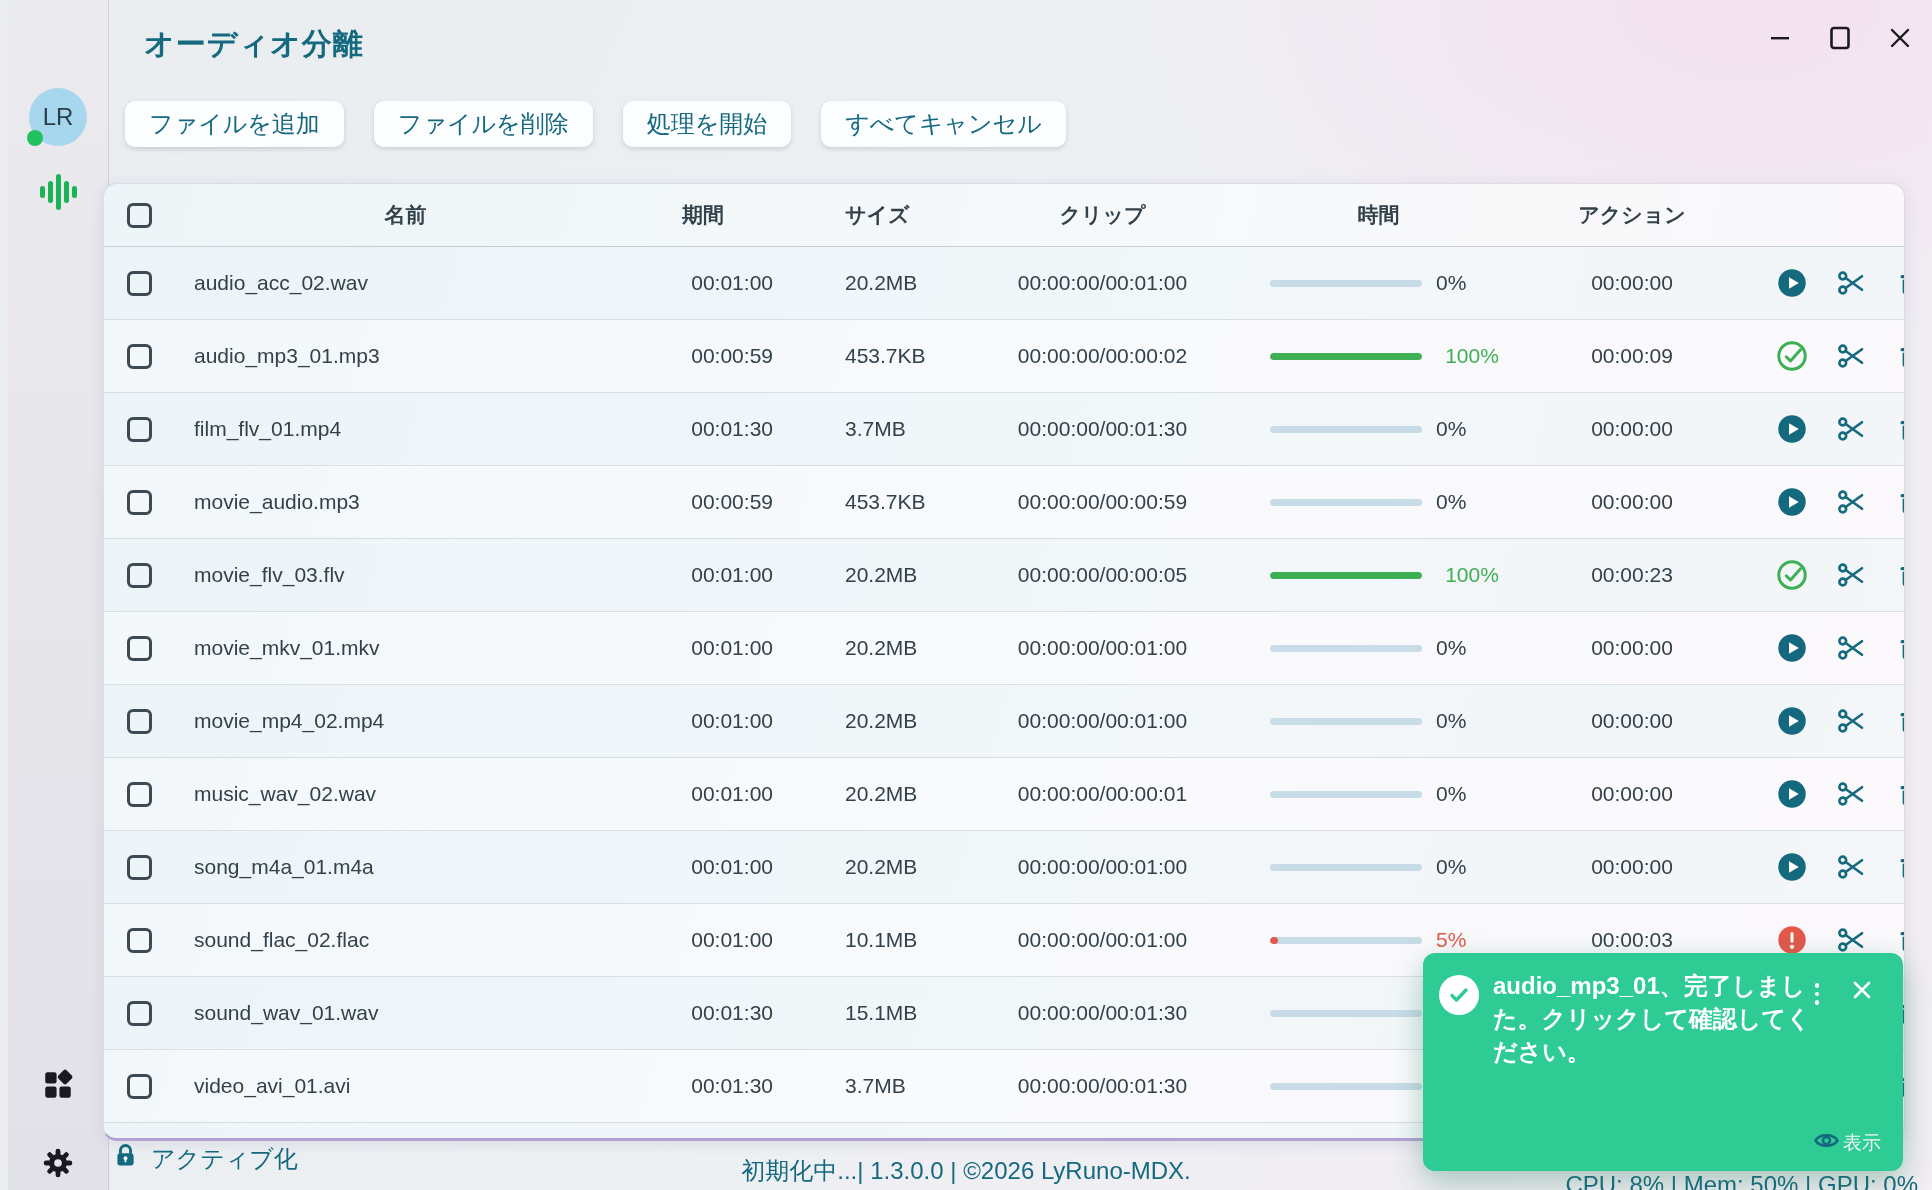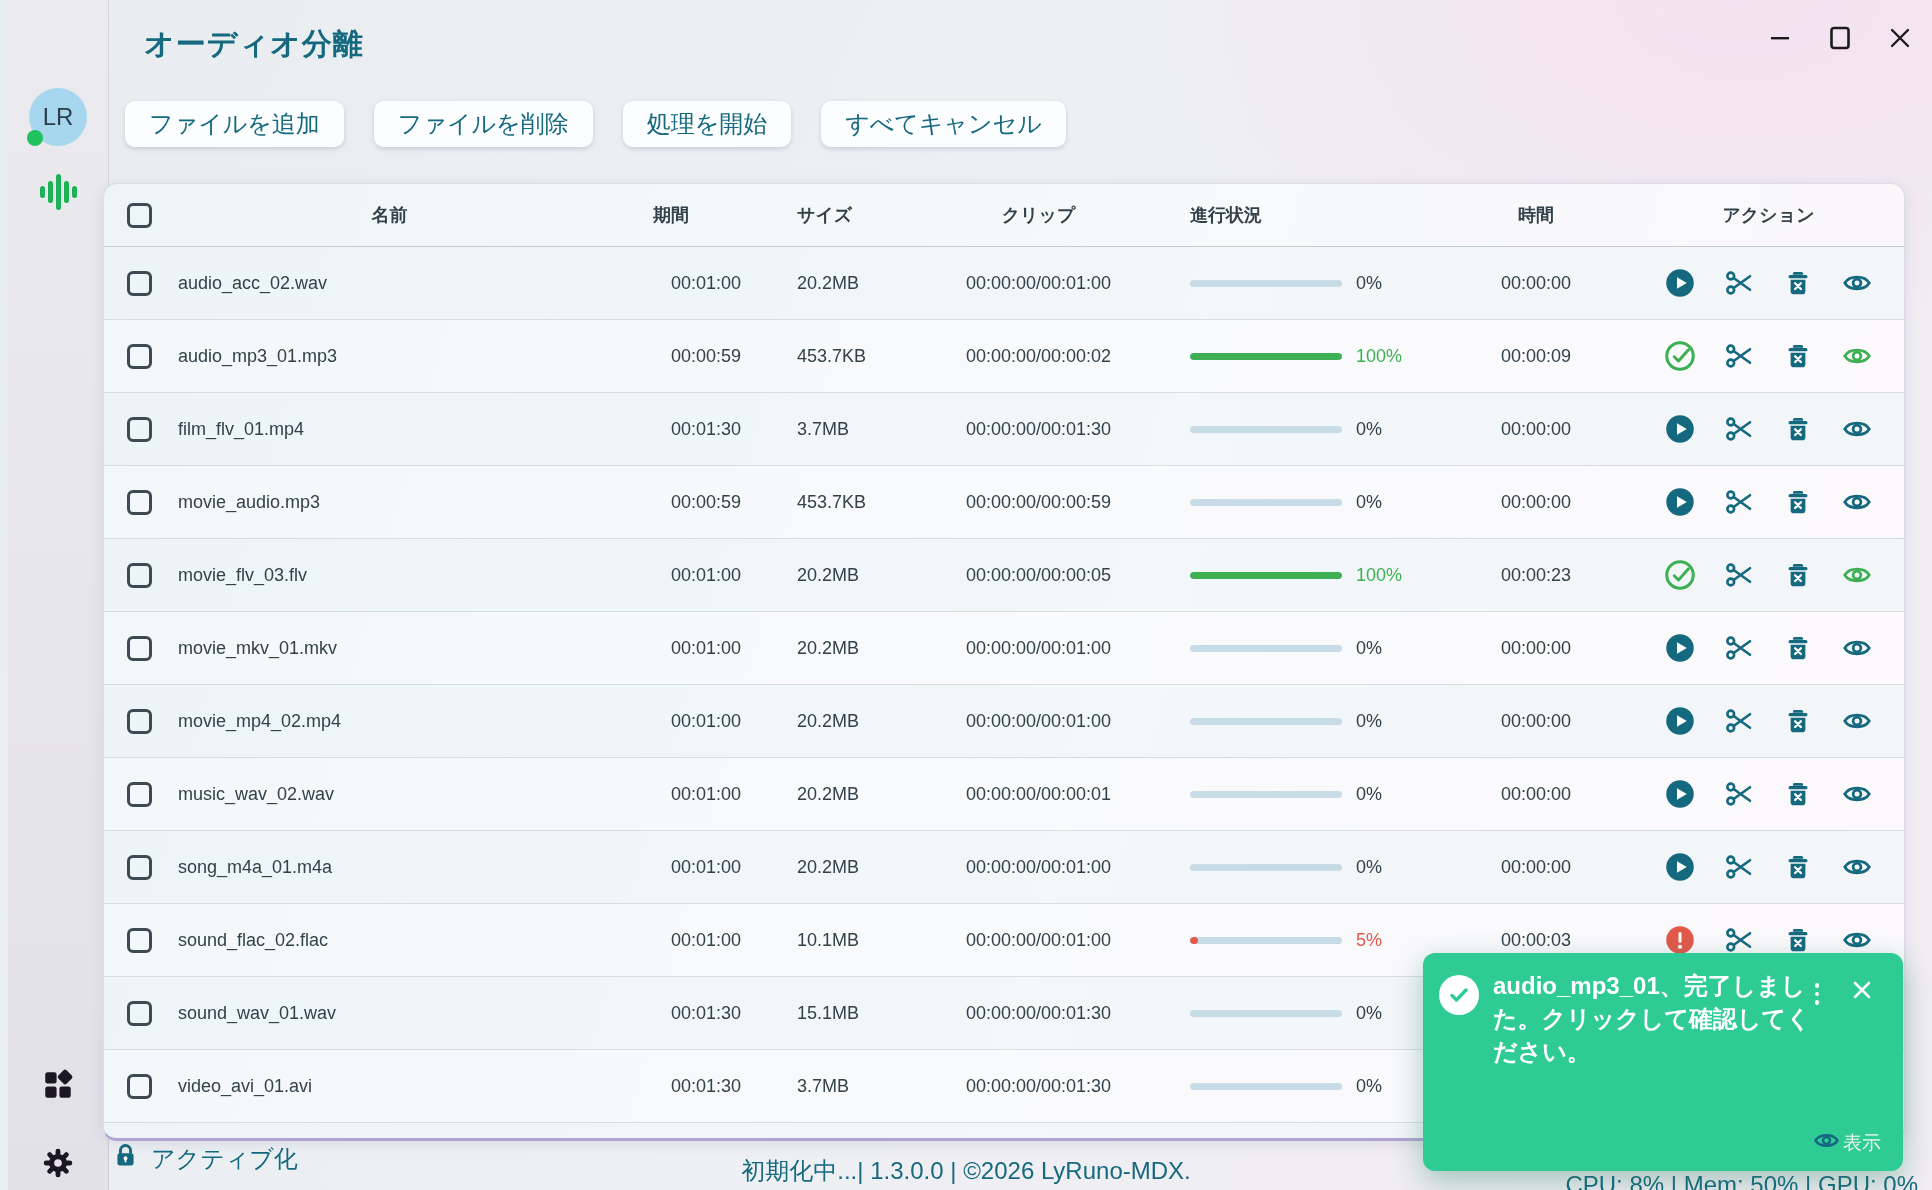--- a/index.html
+++ b/index.html
@@ -33,38 +33,38 @@
     font-family:Liberation Mono, monospace;display:flex;align-items:center;
     box-shadow:0 2px 5px rgba(110,120,145,.28);}
   
   .table{position:absolute;left:103px;top:183px;width:1802px;height:958px;box-sizing:border-box;
     border-radius:14px;overflow:hidden;
     background:linear-gradient(105deg,#edf5f8,#f7f9fa 55%,#fbf7fa);
     border:1px solid rgba(193,186,214,.45);
     border-bottom:3px solid #b1a3d4;
     box-shadow:0 3px 14px rgba(125,125,160,.18);}
   .trow{display:grid;grid-template-columns:74px 423px 140px 180px 235px 285px 190px 275px;
-    align-items:center;height:72px;font-size:18px;border-bottom:1px solid #d9dee2;}
+    align-items:center;height:72px;font-size:21px;border-bottom:1px solid #d9dee2;gap:16px;}
   .trow.odd{background:rgba(235,244,248,.45);}
   .trow.even{background:rgba(251,253,254,.35);}
   .thead{height:62px;font-weight:700;border-bottom:1px solid #c7cdd2;background:transparent;}
   .cell{white-space:nowrap;overflow:hidden;}
   .c-check{padding-left:23px;display:flex;align-items:center;}
   .c-dur{text-align:right;}
   .c-size{padding-left:56px;}
   .c-clip{text-align:center;}
   .c-prog{display:flex;align-items:center;padding-left:34px;}
   .c-time{text-align:center;}
   .c-act{display:flex;justify-content:center;align-items:center;gap:29px;}
   .th-center{text-align:center;}
   .checkbox{width:25px;height:25px;box-sizing:border-box;border:3px solid #3d4a53;border-radius:6px;background:transparent;display:inline-block;}
   .bar{width:152px;height:7px;border-radius:4px;background:#c8dce8;overflow:hidden;}
   .bar-fill{height:100%;border-radius:4px;}
   .pct{margin-left:14px;min-width:72px;}
-  .pct.green{color:#3faf53;}
+  .pct.green{color:#3faf53;text-align:center;}
   .pct.red{color:#e4584a;}
   .act{width:30px;height:30px;display:inline-flex;align-items:center;justify-content:center;}
   
   .toast{position:absolute;left:1423px;top:953px;width:480px;height:218px;box-sizing:border-box;
     border-radius:12px;background:#2ecb94;z-index:9;
     box-shadow:0 10px 30px rgba(35,125,92,.38);}
   .toast-check{position:absolute;left:16px;top:22px;width:40px;height:40px;border-radius:50%;
     background:#fff;display:flex;align-items:center;justify-content:center;}
   .toast-msg{position:absolute;left:70px;top:16px;width:325px;font-size:24px;line-height:33px;
     color:#fff;font-weight:600;word-break:break-all;}
@@ -143,21 +143,20 @@
 
 <div class="table">
   <div class="trow thead">
     <div class="cell c-check">
         <span class="checkbox"></span>
       </div>
     <div class="cell th-center">名前</div>
     <div class="cell th-center">期間</div>
     <div class="cell c-size">サイズ</div>
     <div class="cell th-center">クリップ</div>
-    <div class="cell c-prog">進行状況</div>
     <div class="cell th-center">時間</div>
     <div class="cell th-center">アクション</div>
   </div>
   <div>
       <div class="trow odd">
     <div class="cell c-check">
           <span class="checkbox"></span>
         </div>
     <div class="cell">audio_acc_02.wav</div>
     <div class="cell c-dur">00:01:00</div>

